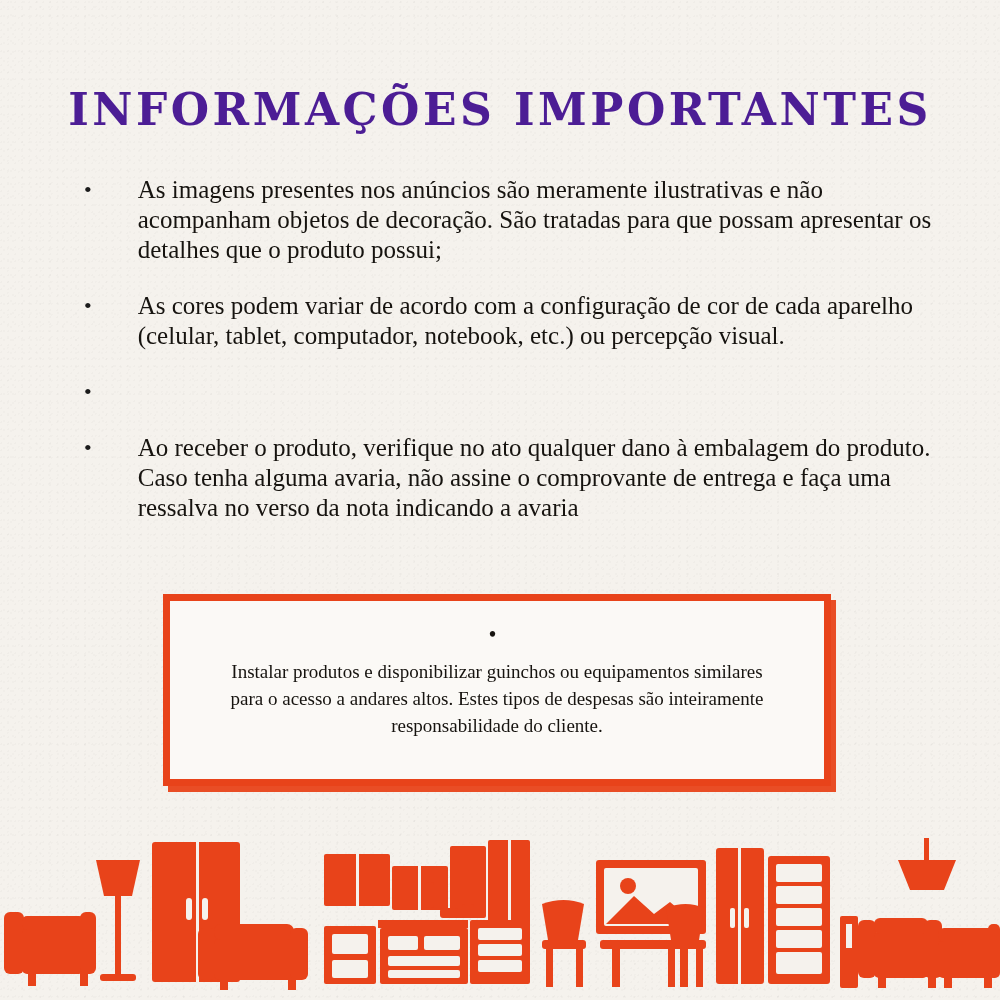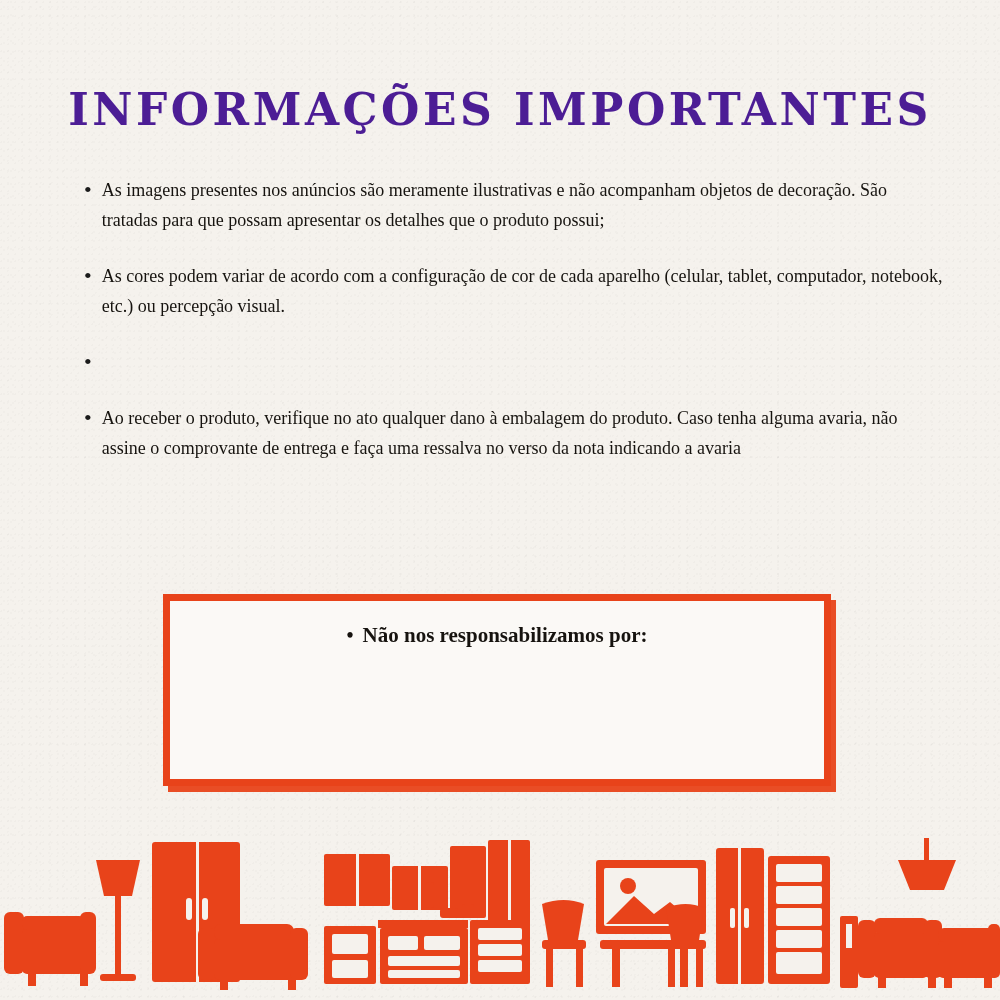--- a/index.html
+++ b/index.html
@@ -56,23 +56,24 @@
   }
   .bullet .dot {
     color: #1b1b1b;
     font-size: 22px;
     line-height: 30px;
     margin-right: 10px;
     flex: 0 0 auto;
   }
   .bullet .text {
     color: #16130f;
-    font-size: 18px;
+    font-size: 25px;
     line-height: 30px;
     font-family: "Liberation Serif", serif;
+    margin-left: 36px;
   }
   .callout {
     position: absolute;
     left: 163px;
     top: 594px;
     width: 668px;
     height: 192px;
     border: 7px solid #e8431a;
     background: #fbf9f6;
     box-shadow: 5px 6px 0 rgba(232,67,26,0.95);
@@ -127,22 +128,22 @@
     </div>
     <div class="bullet">
       <span class="dot">•</span>
       <span class="text">Ao receber o produto, verifique no ato qualquer dano à embalagem do produto. Caso tenha alguma avaria, não assine o comprovante de entrega e faça uma ressalva no verso da nota indicando a avaria</span>
     </div>
   </div>
 
   <div class="callout">
     <div class="callout-heading">
       <span class="dot">•</span>
-      <span>Não nos responsabilizamos por:</span>
-    </div>
+    </div>
+    <div class="callout-body">Instalar produtos e disponibilizar guinchos ou equipamentos similares para o acesso a andares altos. Estes tipos de despesas são inteiramente responsabilidade do cliente.</div>
   </div>
 
   <svg class="furniture" viewBox="0 0 1000 180" preserveAspectRatio="none" aria-hidden="true">
     <g fill="#e8431a">
 
       <rect x="4" y="92" width="20" height="62" rx="6"></rect>
       <rect x="22" y="108" width="62" height="46" rx="5"></rect>
       <rect x="22" y="96" width="62" height="14" rx="5"></rect>
       <rect x="80" y="92" width="16" height="62" rx="6"></rect>
       <rect x="28" y="152" width="8" height="14"></rect>

